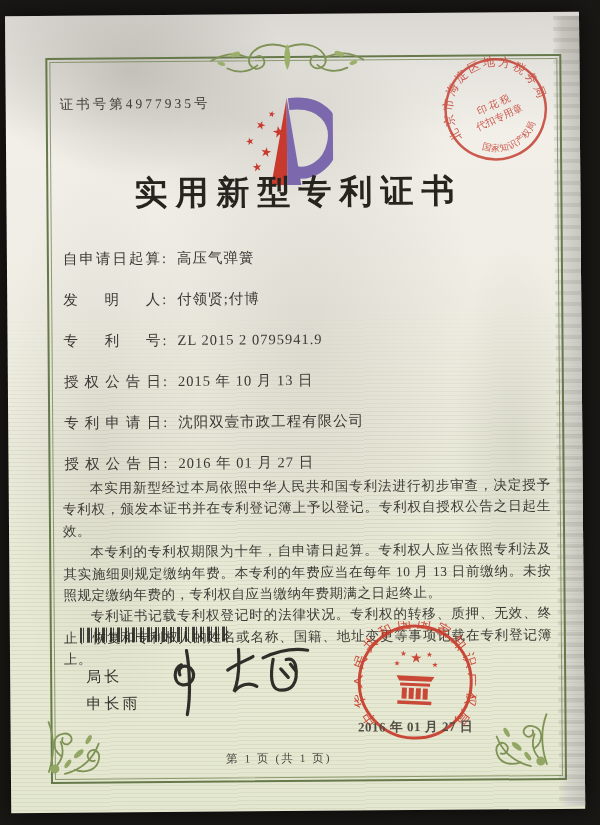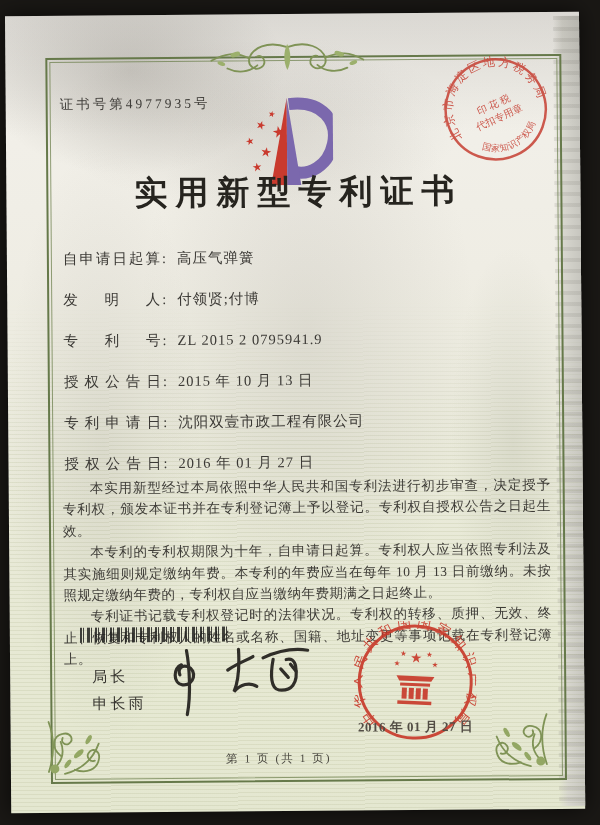--- a/index.html
+++ b/index.html
@@ -59,21 +59,21 @@
     font-size:13.5px;line-height:21.4px;letter-spacing:.5px;color:#3e3c37;text-align:justify;
   }
   .bodytext p{margin:0;text-indent:2em;}
   .barcode{
     position:absolute;left:78px;top:626px;width:150px;height:15px;
     background:repeating-linear-gradient(90deg,
       #21211f 0 2px,transparent 2px 3px,#21211f 3px 4px,transparent 4px 7px,
       #21211f 7px 10px,transparent 10px 11px,#21211f 11px 12px,transparent 12px 15px);
     opacity:.85;
   }
-  .signer{position:absolute;left:90px;top:662px;font-size:15px;letter-spacing:3px;line-height:27px;color:#36342f;}
+  .signer{position:absolute;left:84px;top:662px;font-size:15px;letter-spacing:3px;line-height:27px;color:#36342f;}
   .seal-date{
     position:absolute;left:348px;top:719px;width:130px;text-align:center;z-index:6;
     font-size:13px;font-weight:700;letter-spacing:.5px;color:#524d45;
   }
   .footer{position:absolute;left:20px;top:751px;width:512px;text-align:center;
     font-size:11.5px;letter-spacing:2px;color:#49473f;}
   .seal{opacity:.9;z-index:5;}
   .stamp{opacity:.82;}
 </style>
 </head>

